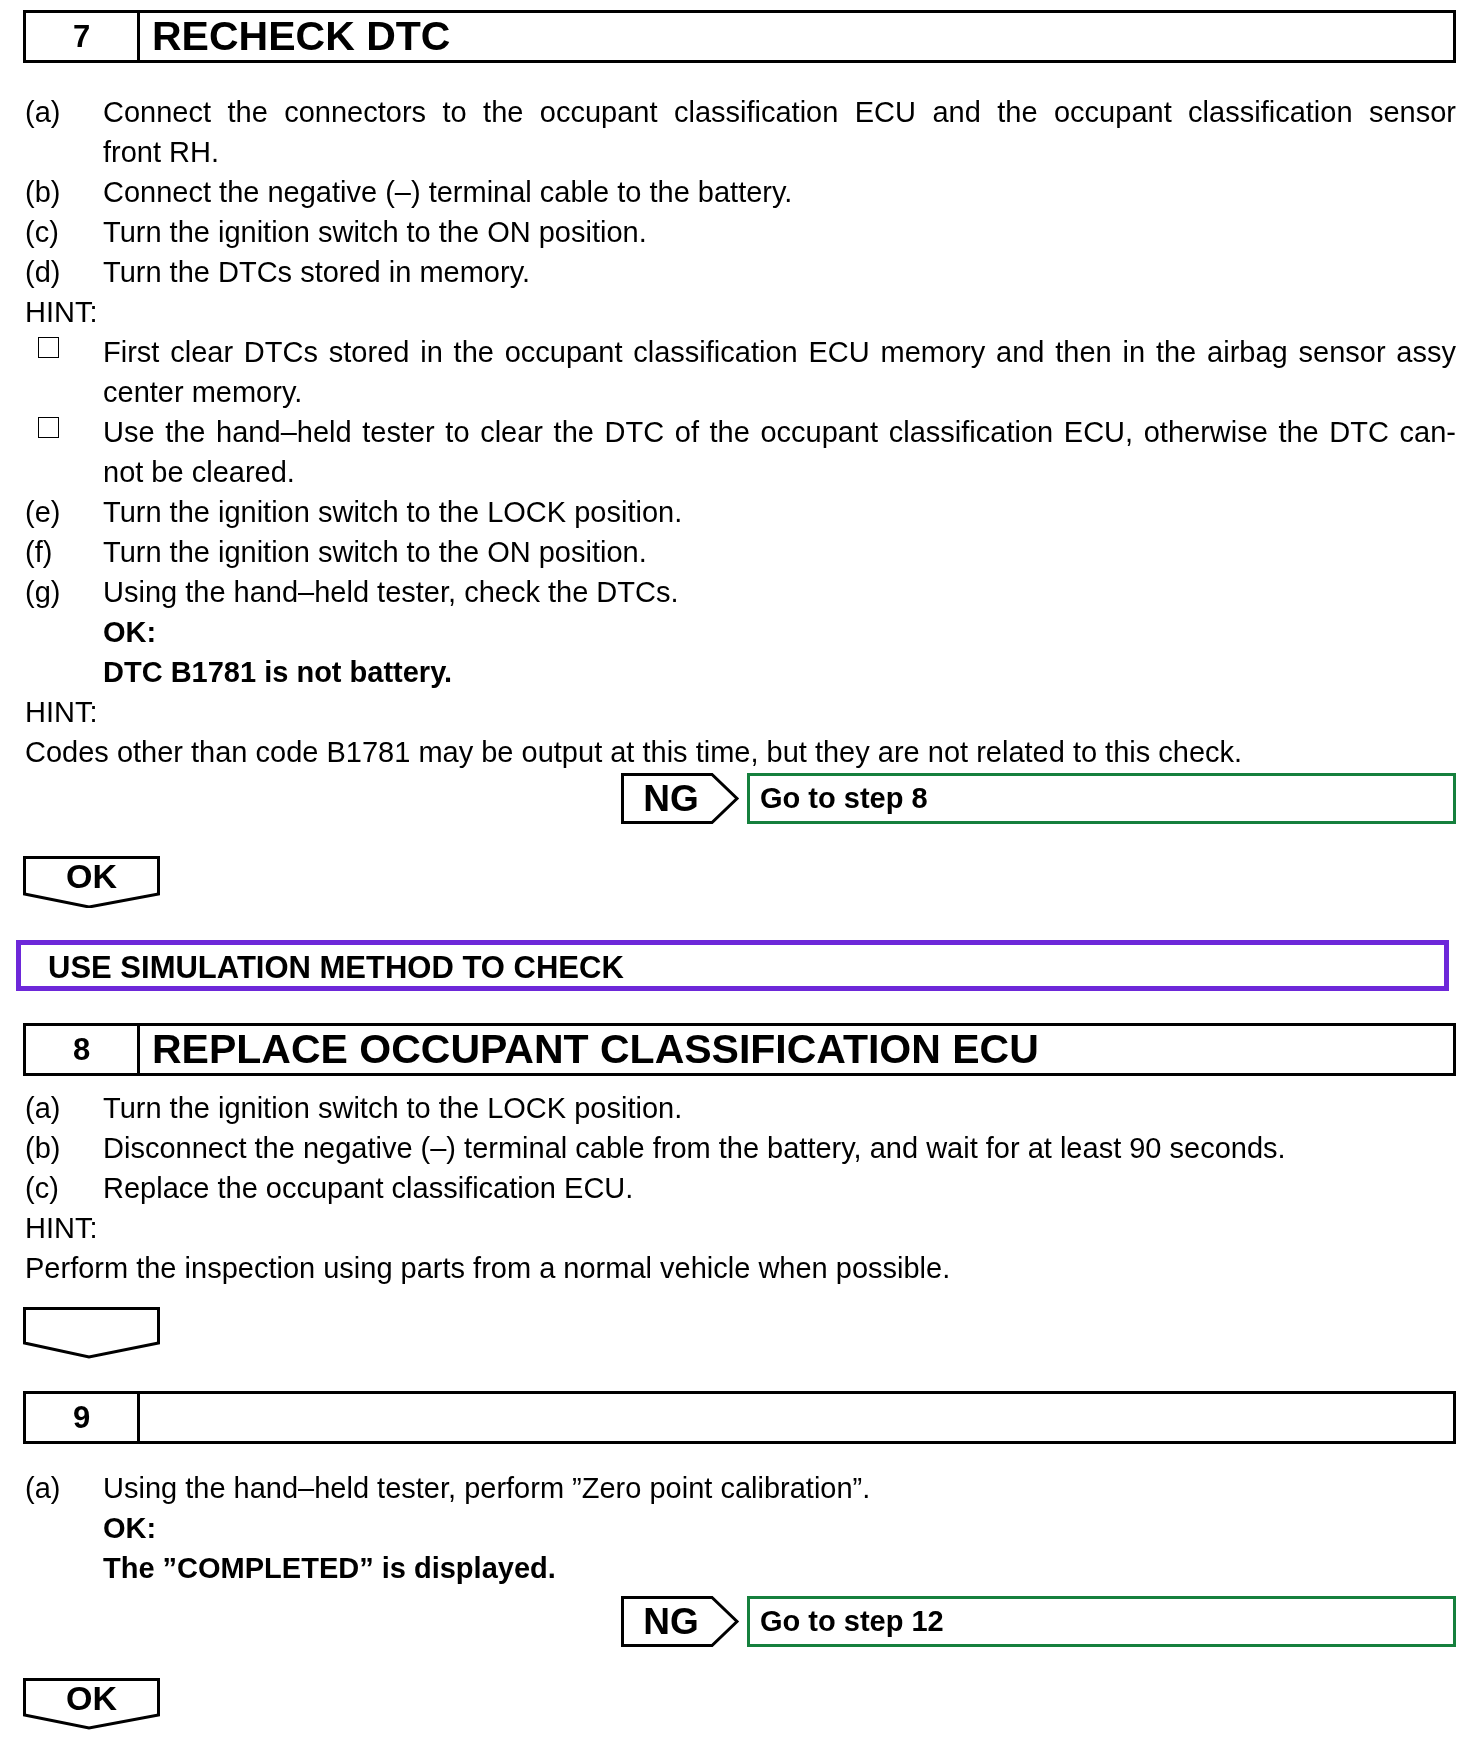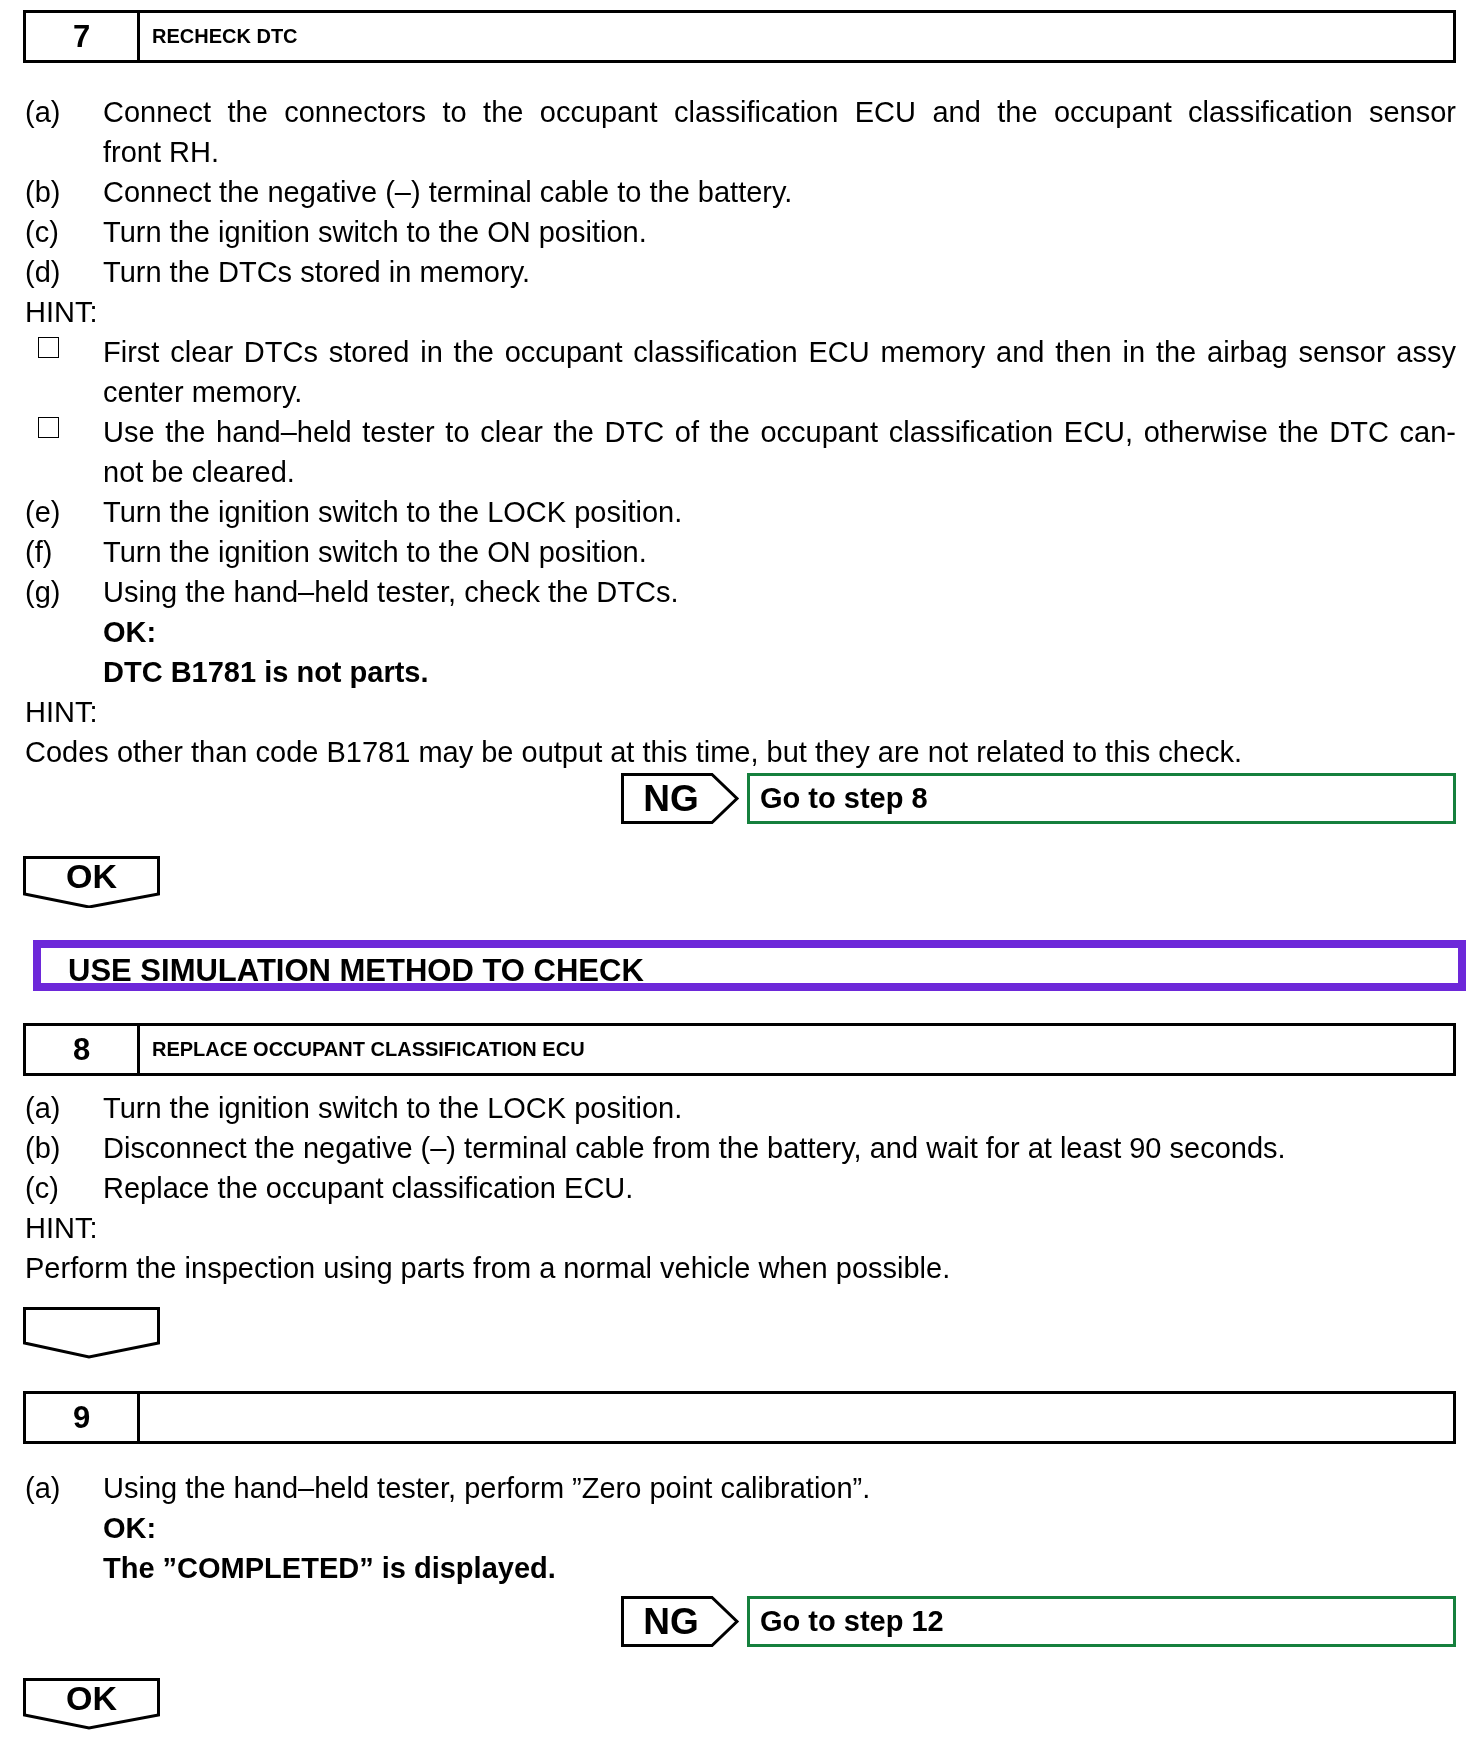--- a/index.html
+++ b/index.html
@@ -4,23 +4,23 @@
 <style>
   html, body { margin: 0; padding: 0; background: #ffffff; }
   body { width: 1472px; height: 1742px; position: relative; overflow: hidden;
          font-family: "Liberation Sans", sans-serif; color: #000; }
   .hdr { position: absolute; left: 23px; width: 1433px; height: 53px;
          border: 3px solid #000; box-sizing: border-box; }
   .hdr .num { position: absolute; left: 0; top: 0; width: 114px; height: 100%;
               border-right: 3px solid #000; box-sizing: border-box;
               font-weight: bold; font-size: 31px; line-height: 47px; text-align: center; }
   .hdr .title { position: absolute; left: 126px; top: 0; height: 100%;
-                font-weight: bold; font-size: 20px; line-height: 47px; white-space: nowrap; }
-  .plainbox { position: absolute; left: 33px; width: 1433px; height: 51px;
-              border: 8px solid #6d28d9; box-sizing: border-box; }
+                font-weight: bold; font-size: 41px; line-height: 47px; white-space: nowrap; }
+  .plainbox { position: absolute; left: 16px; width: 1433px; height: 51px;
+              border: 5px solid #6d28d9; box-sizing: border-box; }
   .plainbox .title { position: absolute; left: 27px; top: 0; font-weight: bold;
                      font-size: 31px; line-height: 45px; white-space: nowrap; }
   .line { position: absolute; font-size: 29px; line-height: 40px; white-space: nowrap; }
   .lbl { left: 25px; }
   .txt { left: 103px; }
   .just { width: 1353px; text-align: justify; text-align-last: justify; white-space: normal; }
   .bold { font-weight: bold; }
   .bullet-sq { position: absolute; left: 38px; width: 19px; height: 19px;
                border: 1.5px solid #000; }
   .ng-wrap { position: absolute; left: 621px; width: 835px; height: 51px; }
@@ -70,21 +70,21 @@
 <div class="line lbl" style="top:492px;">(e)</div>
 <div class="line txt" style="top:492px;">Turn the ignition switch to the LOCK position.</div>
 
 <div class="line lbl" style="top:532px;">(f)</div>
 <div class="line txt" style="top:532px;">Turn the ignition switch to the ON position.</div>
 
 <div class="line lbl" style="top:572px;">(g)</div>
 <div class="line txt" style="top:572px;">Using the hand–held tester, check the DTCs.</div>
 
 <div class="line txt bold" style="top:612px;">OK:</div>
-<div class="line txt bold" style="top:652px;">DTC B1781 is not parts.</div>
+<div class="line txt bold" style="top:652px;">DTC B1781 is not battery.</div>
 
 <div class="line lbl" style="top:692px;">HINT:</div>
 <div class="line lbl" style="top:732px;">Codes other than code B1781 may be output at this time, but they are not related to this check.</div>
 
 <div class="ng-wrap" style="top:773px;">
   <svg width="126" height="51">
     <polygon points="1.5,1.5 91,1.5 116,25.5 91,49.5 1.5,49.5" fill="#fff" stroke="#000" stroke-width="3"></polygon>
   </svg>
   <div class="ng-label">NG</div>
   <div class="go-box">

